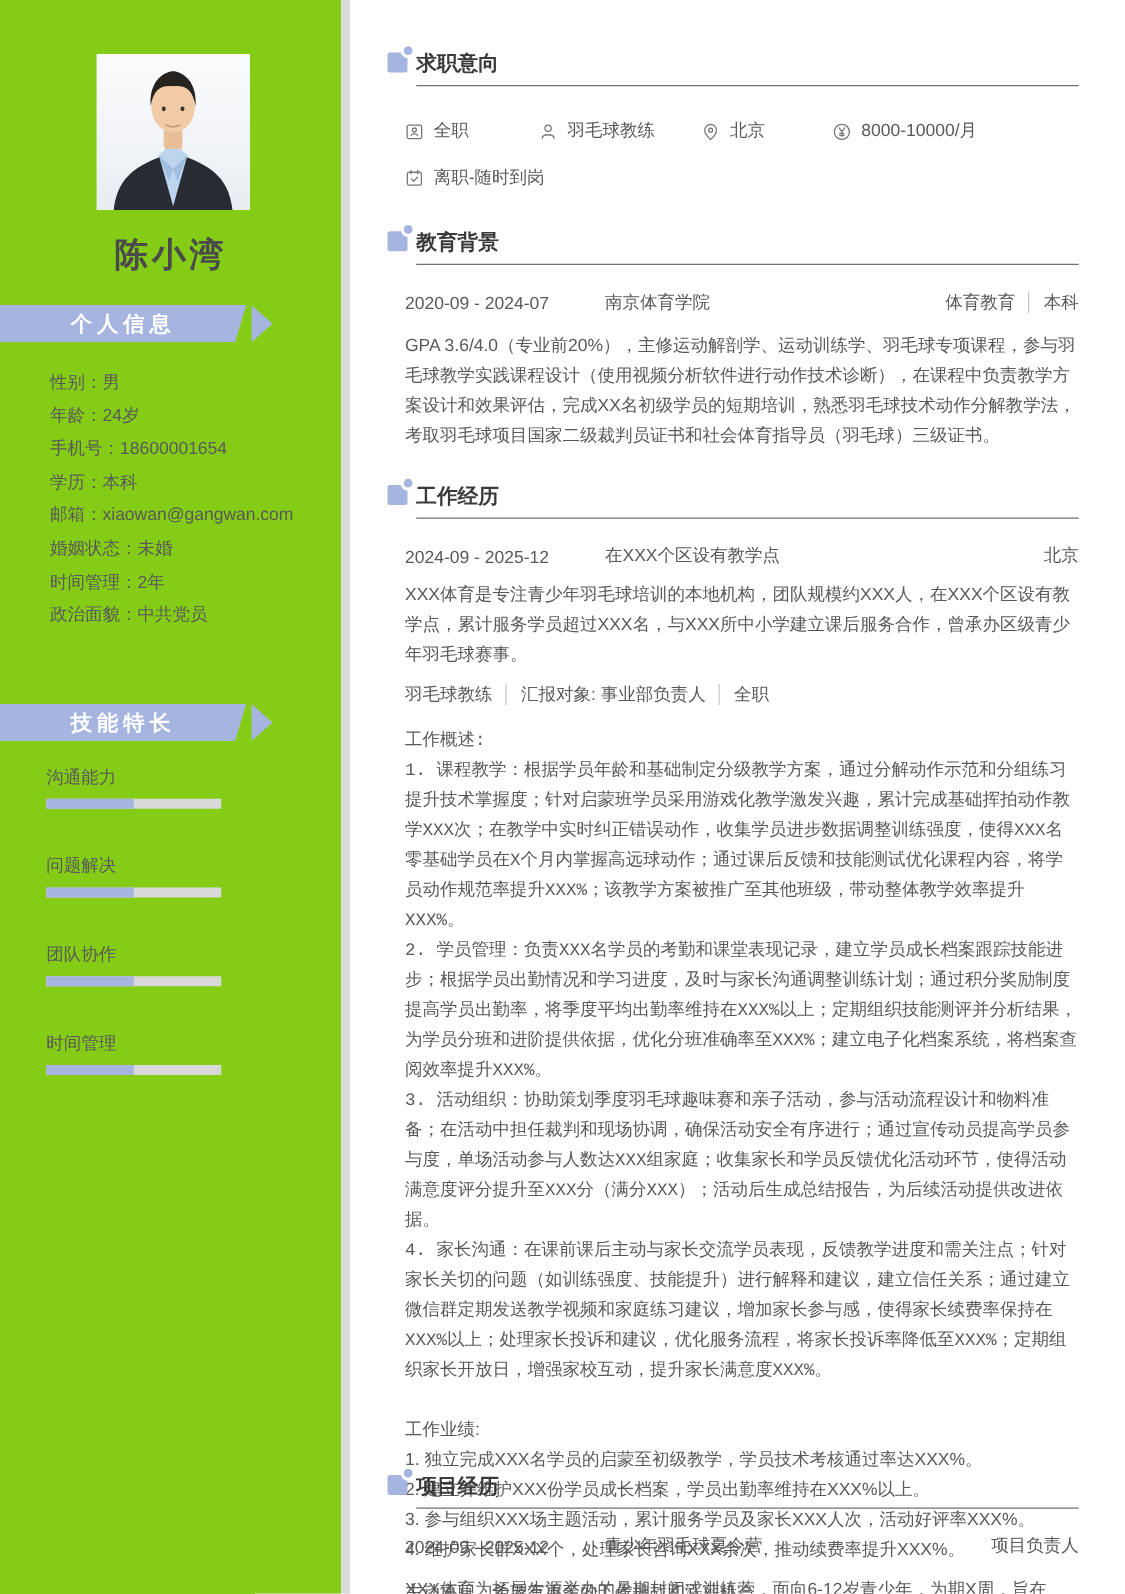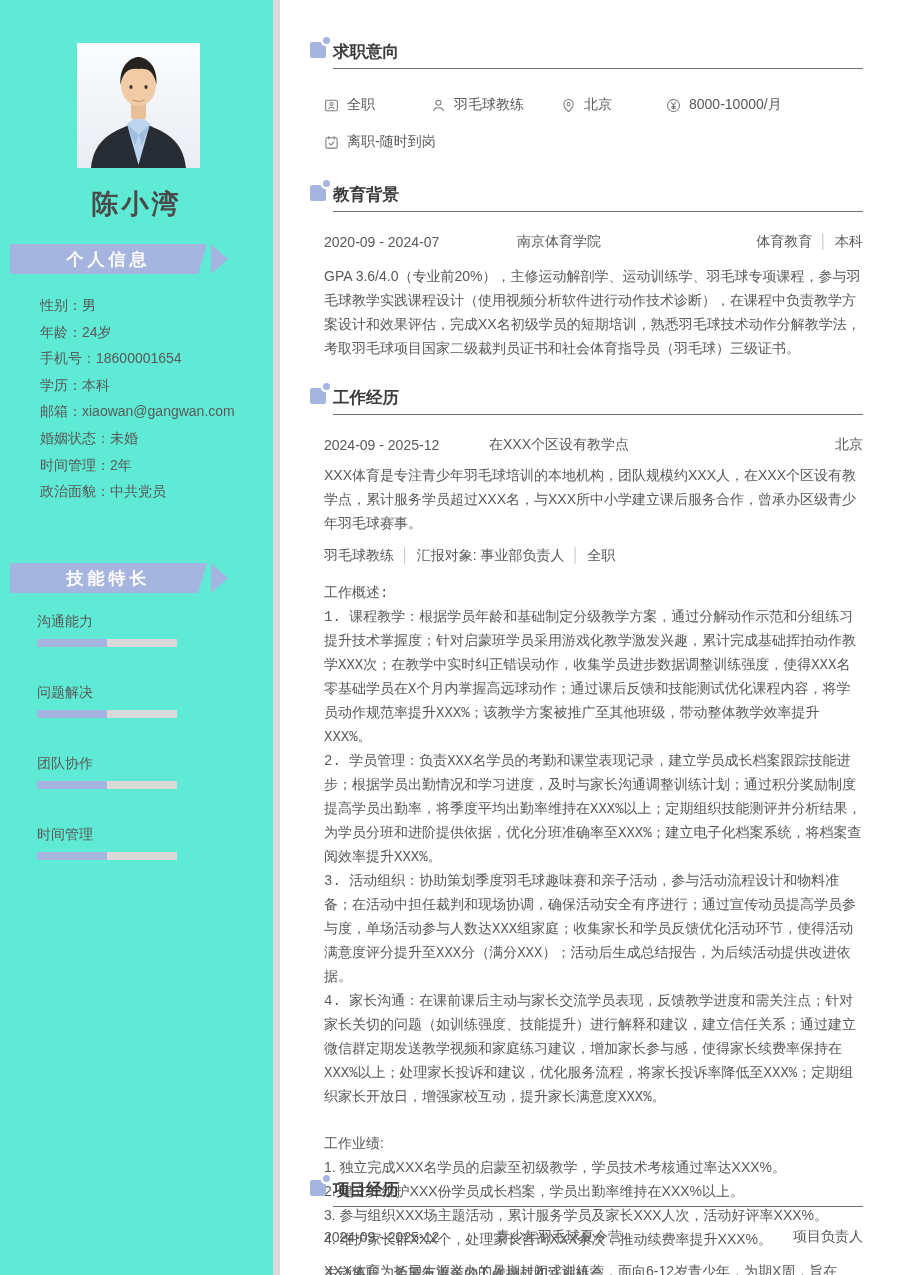--- a/index.html
+++ b/index.html
@@ -6,25 +6,25 @@
   * { box-sizing:border-box; }
   html,body { margin:0; padding:0; }
   body {
     width:900px; height:1275px; position:relative; overflow:hidden;
     background:#ffffff;
     font-family:"Liberation Sans","DejaVu Sans",sans-serif;
     color:var(--body);
   }
   
   .v-strip { position:absolute; left:273px; top:0; width:7px; height:1275px; background:#d9d9d9; }
-  .sidebar { position:absolute; left:0; top:0; width:273px; height:1275px; background:#5eead4; }
+  .sidebar { position:absolute; left:0; top:0; width:273px; height:1275px; background:#84cc16; }
   .photo { position:absolute; left:77px; top:43px; width:123px; height:125px; overflow:hidden; }
   .name  { position:absolute; left:0; top:186px; width:273px; text-align:center;
            font-size:27px; font-weight:bold; color:#4a4a4a; letter-spacing:3px; }
-  .banner { position:absolute; left:10px; width:220px; height:44px; }
+  .banner { position:absolute; left:0; width:220px; height:44px; }
   .banner-band { position:absolute; left:0; top:0; width:197px; height:30px; background:var(--accent);
     clip-path:polygon(0 0,100% 0,calc(100% - 9px) 100%,0 100%);
     display:flex; align-items:center; justify-content:center;
     color:#fff; font-size:17px; font-weight:bold; letter-spacing:4px; }
   .banner-tip { position:absolute; left:201px; top:0; width:17px; height:30px; background:var(--accent);
     clip-path:polygon(0 0,100% 50%,0 100%); }
   #banner-info  { top:244px; }
   #banner-skill { top:563px; }
   .info-list { position:absolute; left:40px; top:292px; font-size:14px; color:#595959; }
   .info-row  { height:26.6px; line-height:26.6px; white-space:nowrap; }
@@ -49,21 +49,21 @@
   .sec-line  { margin-top:6px; border-top:1px solid #707070; height:0; }
   .content { padding-left:14px; font-size:14px; color:var(--body); }
   
   .intent-row1 { margin-top:26px; display:grid; grid-template-columns:107px 130px 105px auto; }
   .intent-row2 { margin-top:17px; display:flex; }
   .intent-item { display:flex; align-items:center; gap:8px; font-size:14px; color:var(--body); height:20px; white-space:nowrap; }
   .intent-item svg { display:block; }
   
   .meta-row { margin-top:20px; display:flex; align-items:center; font-size:14px; color:var(--body); height:20px; }
   .meta-date { width:160px; }
-  .meta-mid  { width:150px; text-align:center; white-space:nowrap; }
+  .meta-mid  { width:150px; white-space:nowrap; }
   .meta-spacer { flex:1; }
   .meta-right { text-align:right; white-space:nowrap; }
   .sep { color:#c9c9c9; padding:0 7px; }
   .para { margin:12px 0 0 0; line-height:24px; }
   .role-line { margin-top:8px; line-height:24px; }
   .block { margin-top:14px; line-height:24px; }
   .block p { margin:0;font-family:Liberation Mono, monospace; }
   .ach-block { margin-top:22px; line-height:24px; }
   .ach-block p { margin:0; }
   .leave-line { margin-top:10px; line-height:24px; }

